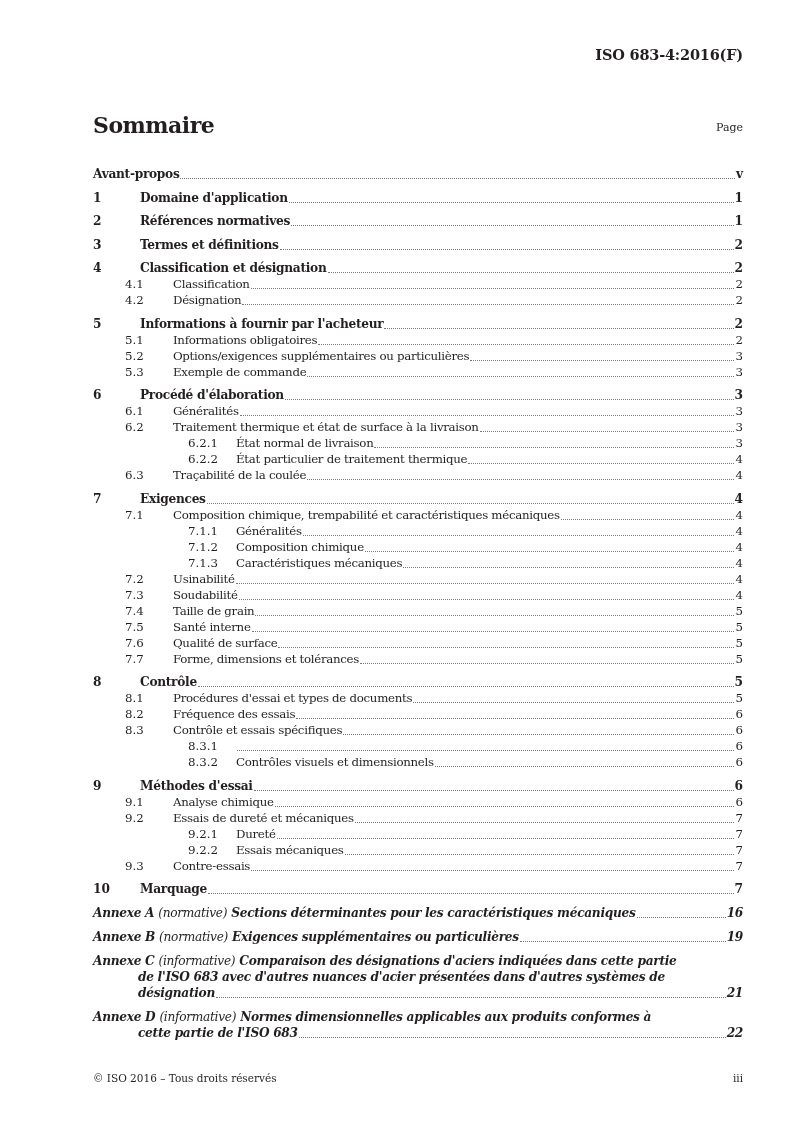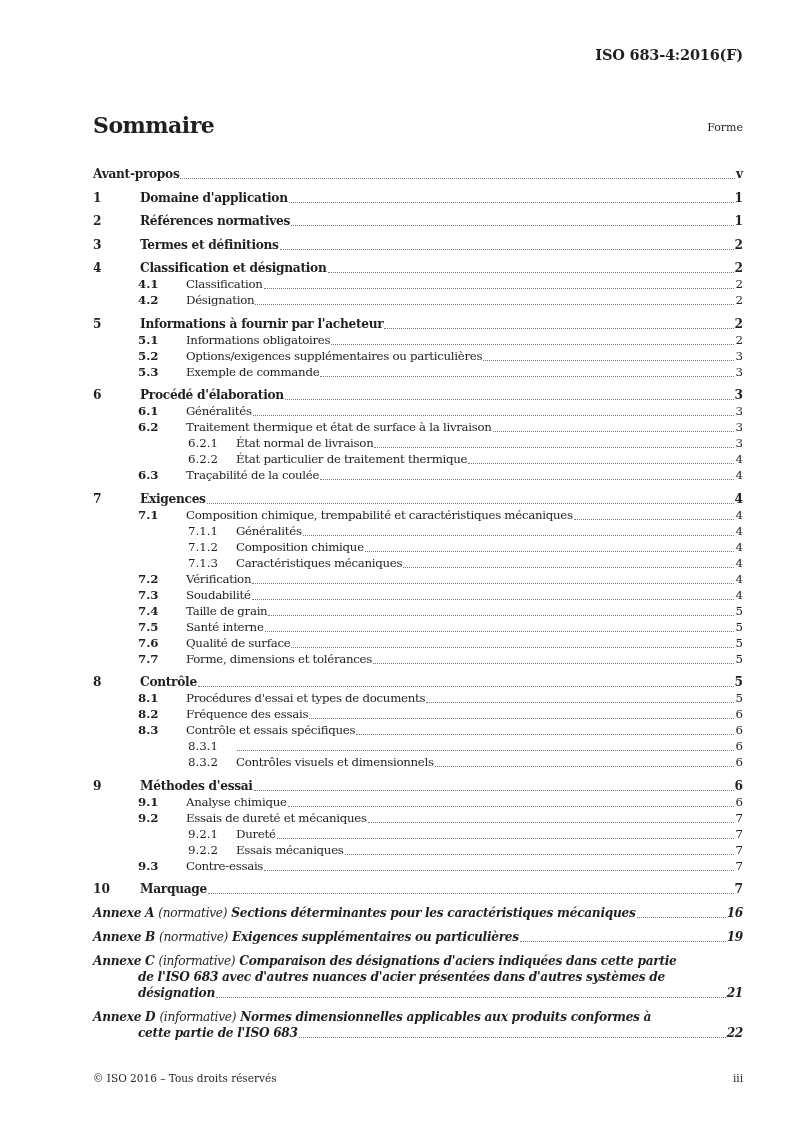--- a/index.html
+++ b/index.html
@@ -9,40 +9,40 @@
   .title { position: absolute; left: 93px; top: 112px; font-size: 22px; font-weight: bold; letter-spacing: -0.5px; }
   .page-label { position: absolute; right: 50px; top: 121px; font-size: 11px; }
   .toc { position: absolute; left: 93px; top: 158px; width: 650px; font-size: 12px; }
   .row { display: flex; align-items: baseline; line-height: 16px; height: 16px; white-space: nowrap; }
   .row.l0 { margin-top: 7.5px; font-weight: bold; font-size: 12.2px; }
   .row.first { margin-top: 8px; }
   .row.l1 { font-size: 11.8px; }
   .row.l2 { font-size: 11.8px; }
   .num { display: inline-block; flex: none; }
   .l0 .num { width: 47px; }
-  .l1 .num { width: 48px; margin-left: 45px; font-weight: bold; }
+  .l1 .num { width: 48px; margin-left: 32px; }
   .l2 .num { width: 48px; margin-left: 95px; }
   .label { flex: none; letter-spacing: -0.3px; }
   .leader { flex: 1 1 auto; border-bottom: 1px dotted #777; margin: 0 1px 3px 1px; height: 1px; align-self: flex-end; }
   .pg { flex: none; text-align: right; min-width: 6px; }
   .annex { margin-top: 8px; font-size: 12.2px; line-height: 16px; }
   .annex .line { display: flex; align-items: baseline; white-space: nowrap; letter-spacing: -0.3px; font-style: italic; }
   .annex .cont { padding-left: 45px; }
   .annex .b { font-weight: bold; }
   .annex .n { font-weight: normal; }
   .annex .pg { font-weight: bold; }
   .footer-left { position: absolute; left: 93px; top: 1072px; font-size: 10.5px; text-align: center; }
   .footer-right { position: absolute; right: 50px; top: 1072px; font-size: 10.5px; }
 </style>
 </head>
 <body>
 
 <div class="doc-id">ISO 683-4:2016(F)</div>
 <div class="title">Sommaire</div>
-<div class="page-label">Forme</div>
+<div class="page-label">Page</div>
 
 <div class="toc" id="toc">
     <div class="row l0 first">
       <span class="num" style="width: 0px;"></span>
       <span class="label">Avant-propos</span>
       <span class="leader"></span>
       <span class="pg">v</span>
     </div>
     <div class="row l0">
       <span class="num">1</span>
@@ -165,21 +165,21 @@
       <span class="pg">4</span>
     </div>
     <div class="row l2">
       <span class="num">7.1.3</span>
       <span class="label">Caractéristiques mécaniques</span>
       <span class="leader"></span>
       <span class="pg">4</span>
     </div>
     <div class="row l1">
       <span class="num">7.2</span>
-      <span class="label">Vérification</span>
+      <span class="label">Usinabilité</span>
       <span class="leader"></span>
       <span class="pg">4</span>
     </div>
     <div class="row l1">
       <span class="num">7.3</span>
       <span class="label">Soudabilité</span>
       <span class="leader"></span>
       <span class="pg">4</span>
     </div>
     <div class="row l1">

